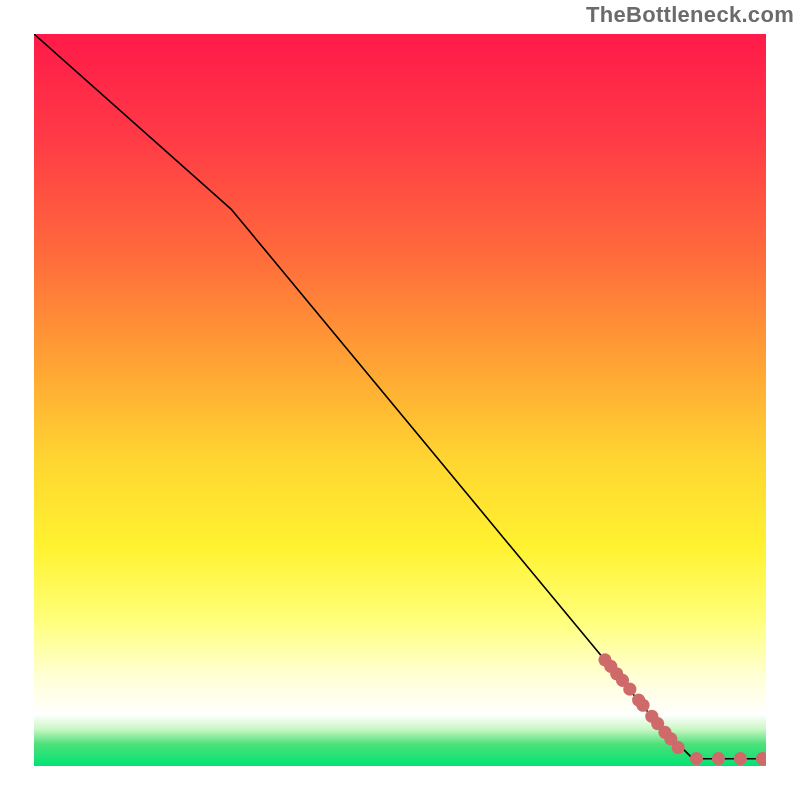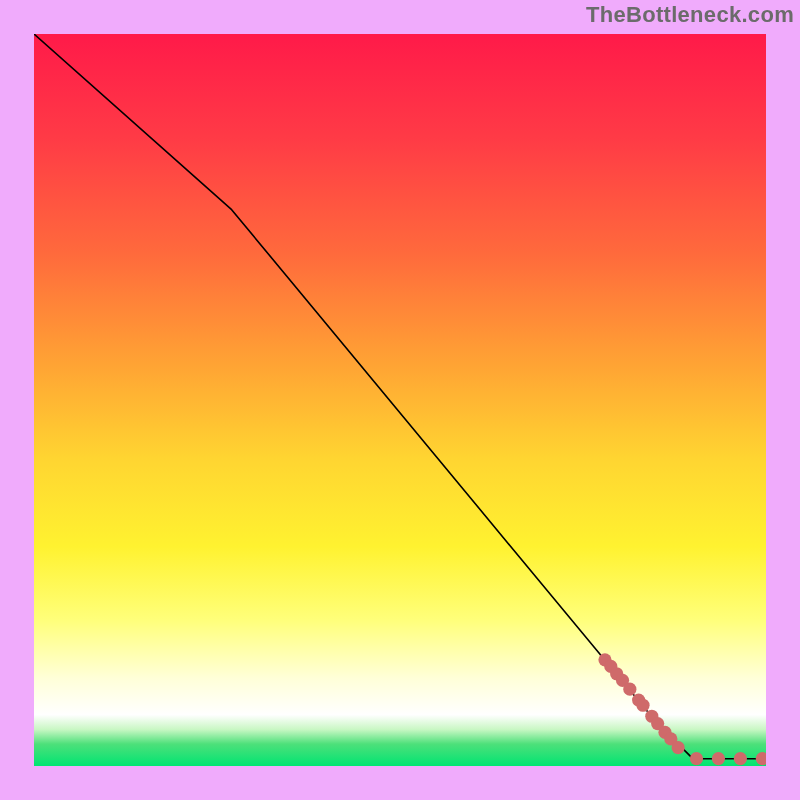--- a/index.html
+++ b/index.html
@@ -8,21 +8,21 @@
     width: 800px;
     height: 800px;
     background: #000;
     font-family: Arial, Helvetica, sans-serif;
     overflow: hidden;
   }
   .frame {
     position: relative;
     width: 800px;
     height: 800px;
-    background: #f0abfc;
+    background: #ffffff;
   }
   .watermark {
     position: absolute;
     top: 2px;
     right: 6px;
     color: #6b6b6b;
     font-size: 22px;
     font-weight: 600;
     letter-spacing: 0.3px;
     z-index: 10;

